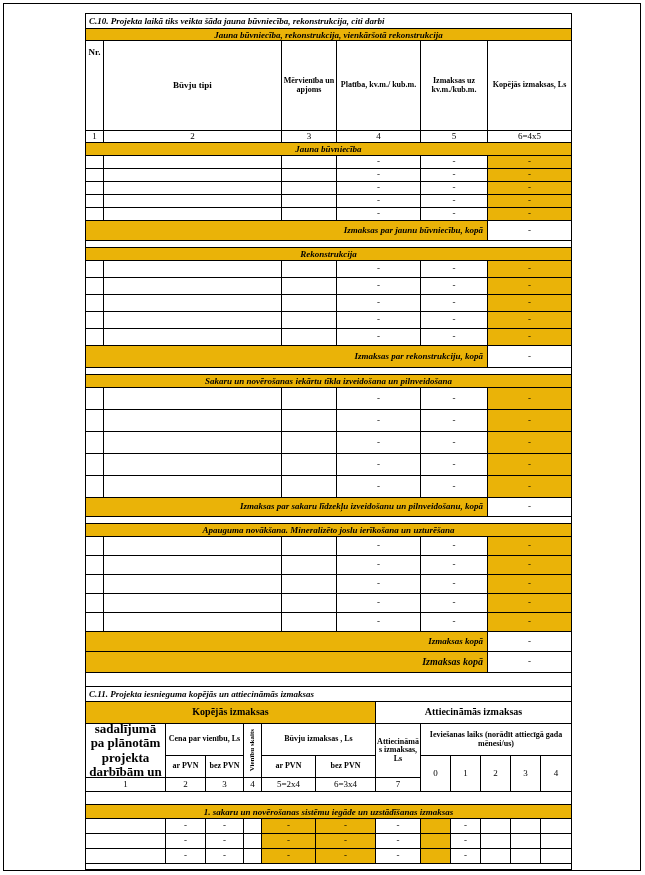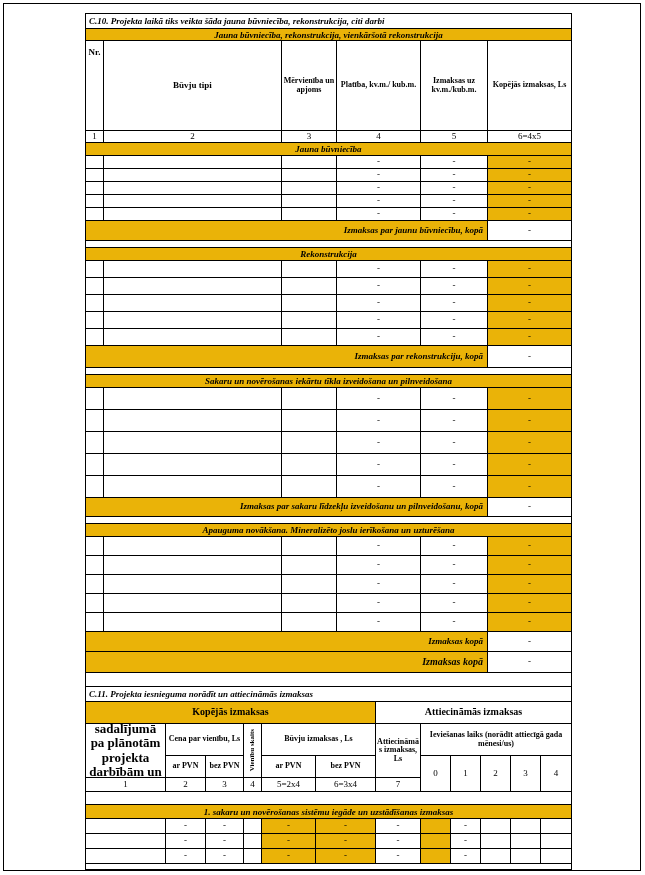--- a/index.html
+++ b/index.html
@@ -305,21 +305,21 @@
       </div>
     </div>
 
     <div class="row h21">
       <div class="cell wlab gray totlab bi f10">Izmaksas kopā</div>
       <div class="cell w6 f9 last">-</div>
     </div>
     <div class="row h14"></div>
 
     <div class="row h15">
-      <div class="titlecell bi f9">C.11. Projekta iesnieguma norādīt un attiecināmās izmaksas</div>
+      <div class="titlecell bi f9">C.11. Projekta iesnieguma kopējās un attiecināmās izmaksas</div>
     </div>
 
     <div class="row h22r">
       <div class="cell vgl gray b f10">Kopējās izmaksas</div>
       <div class="cell vgr b f10 last">Attiecināmās izmaksas</div>
     </div>
 
     <div class="row h68">
       <div class="stack">
         <div class="cell v1 hh54 bb b f7">Izmaksu pozīcijas sadalījumā pa plānotām projekta darbībām un projekta posmiem</div>

